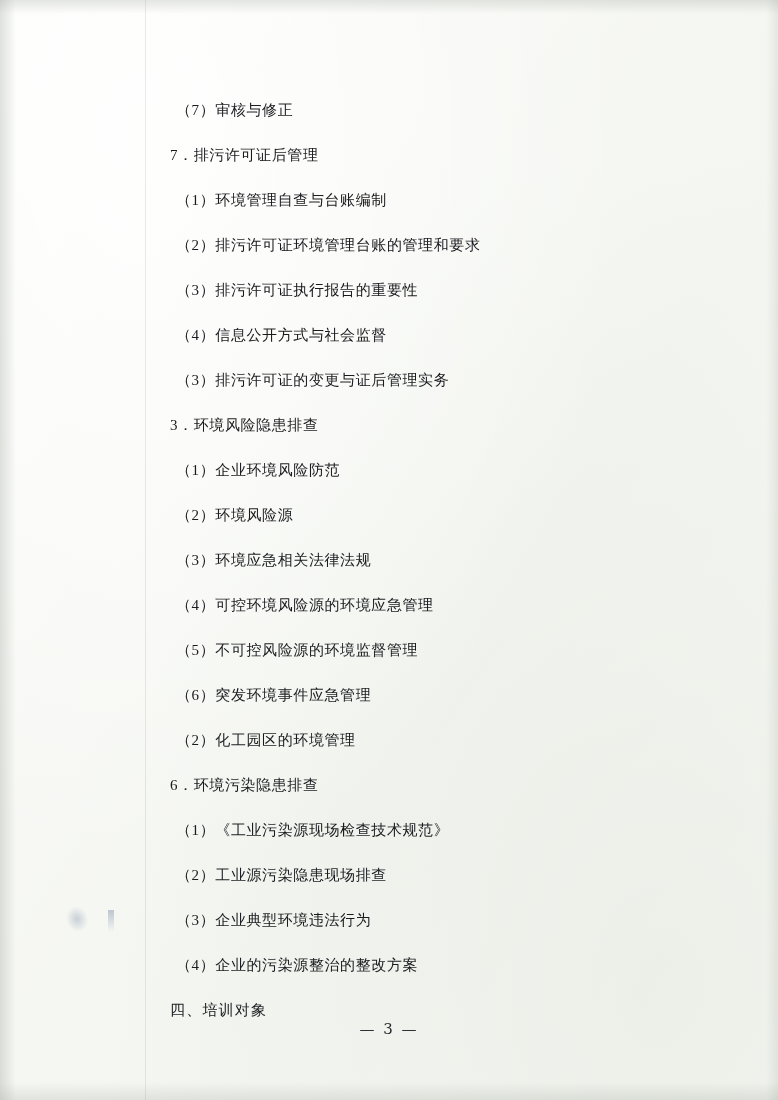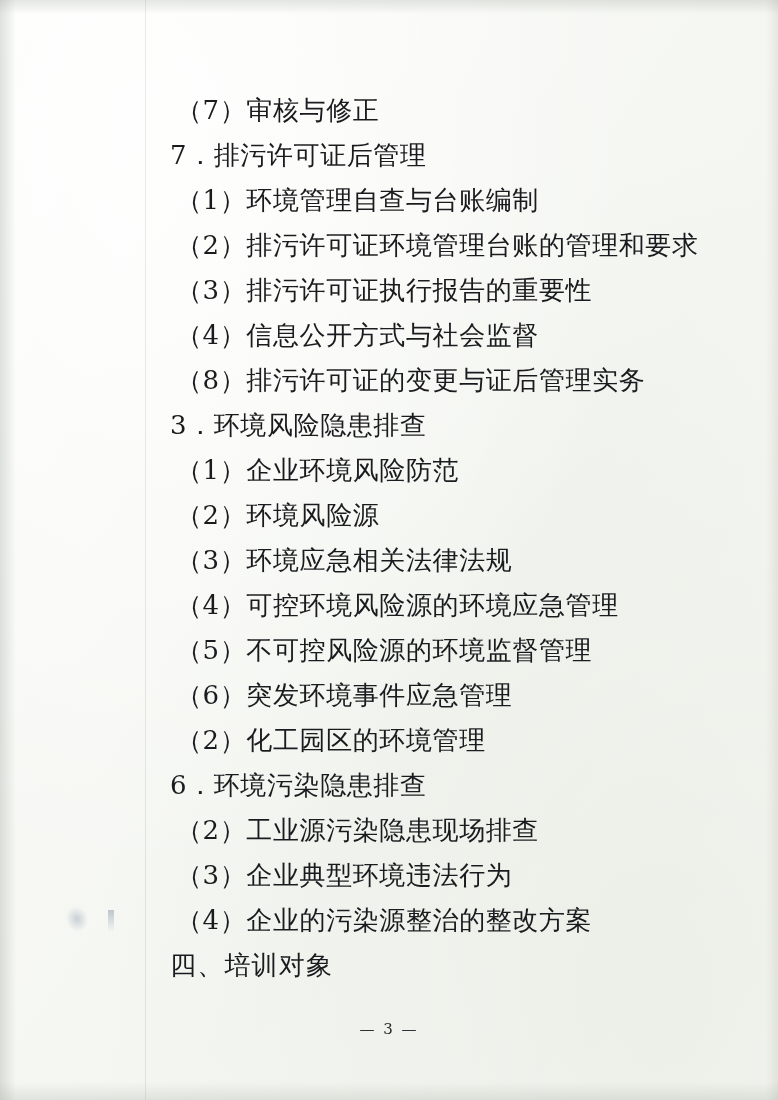--- a/index.html
+++ b/index.html
@@ -89,25 +89,26 @@
   }
 
   #content {
     position: absolute;
     left: 168px;
     top: 88px;
     width: 560px;
   }
 
   .line {
-    font-size: 26px;
+    font-size: 15px;
     line-height: 45px;
     color: #1b1b1f;
     letter-spacing: 0.6px;
     white-space: nowrap;
+    font-family: Liberation Serif, serif;
   }
   .lvl-num {
     
     padding-left: 2px;
   }
   .lvl-sub {
     
     padding-left: 8px;
   }
   .lvl-head {
@@ -140,30 +141,31 @@
   <div class="smudge-a"></div>
   <div class="smudge-b"></div>
 
   <div id="content">
       <div class="line lvl-sub">（7）审核与修正</div>
       <div class="line lvl-num">7．排污许可证后管理</div>
       <div class="line lvl-sub">（1）环境管理自查与台账编制</div>
       <div class="line lvl-sub">（2）排污许可证环境管理台账的管理和要求</div>
       <div class="line lvl-sub">（3）排污许可证执行报告的重要性</div>
       <div class="line lvl-sub">（4）信息公开方式与社会监督</div>
-      <div class="line lvl-sub">（8）排污许可证的变更与证后管理实务</div>
+      <div class="line lvl-sub">（3）排污许可证的变更与证后管理实务</div>
       <div class="line lvl-num">3．环境风险隐患排查</div>
       <div class="line lvl-sub">（1）企业环境风险防范</div>
       <div class="line lvl-sub">（2）环境风险源</div>
       <div class="line lvl-sub">（3）环境应急相关法律法规</div>
       <div class="line lvl-sub">（4）可控环境风险源的环境应急管理</div>
       <div class="line lvl-sub">（5）不可控风险源的环境监督管理</div>
       <div class="line lvl-sub">（6）突发环境事件应急管理</div>
       <div class="line lvl-sub">（2）化工园区的环境管理</div>
       <div class="line lvl-num">6．环境污染隐患排查</div>
+      <div class="line lvl-sub">（1）《工业污染源现场检查技术规范》</div>
       <div class="line lvl-sub">（2）工业源污染隐患现场排查</div>
       <div class="line lvl-sub">（3）企业典型环境违法行为</div>
       <div class="line lvl-sub">（4）企业的污染源整治的整改方案</div>
       <div class="line lvl-head">四、培训对象</div>
     </div>
 
   <div class="page-number">— 3 —</div>
 </div>
 
 </body></html>

